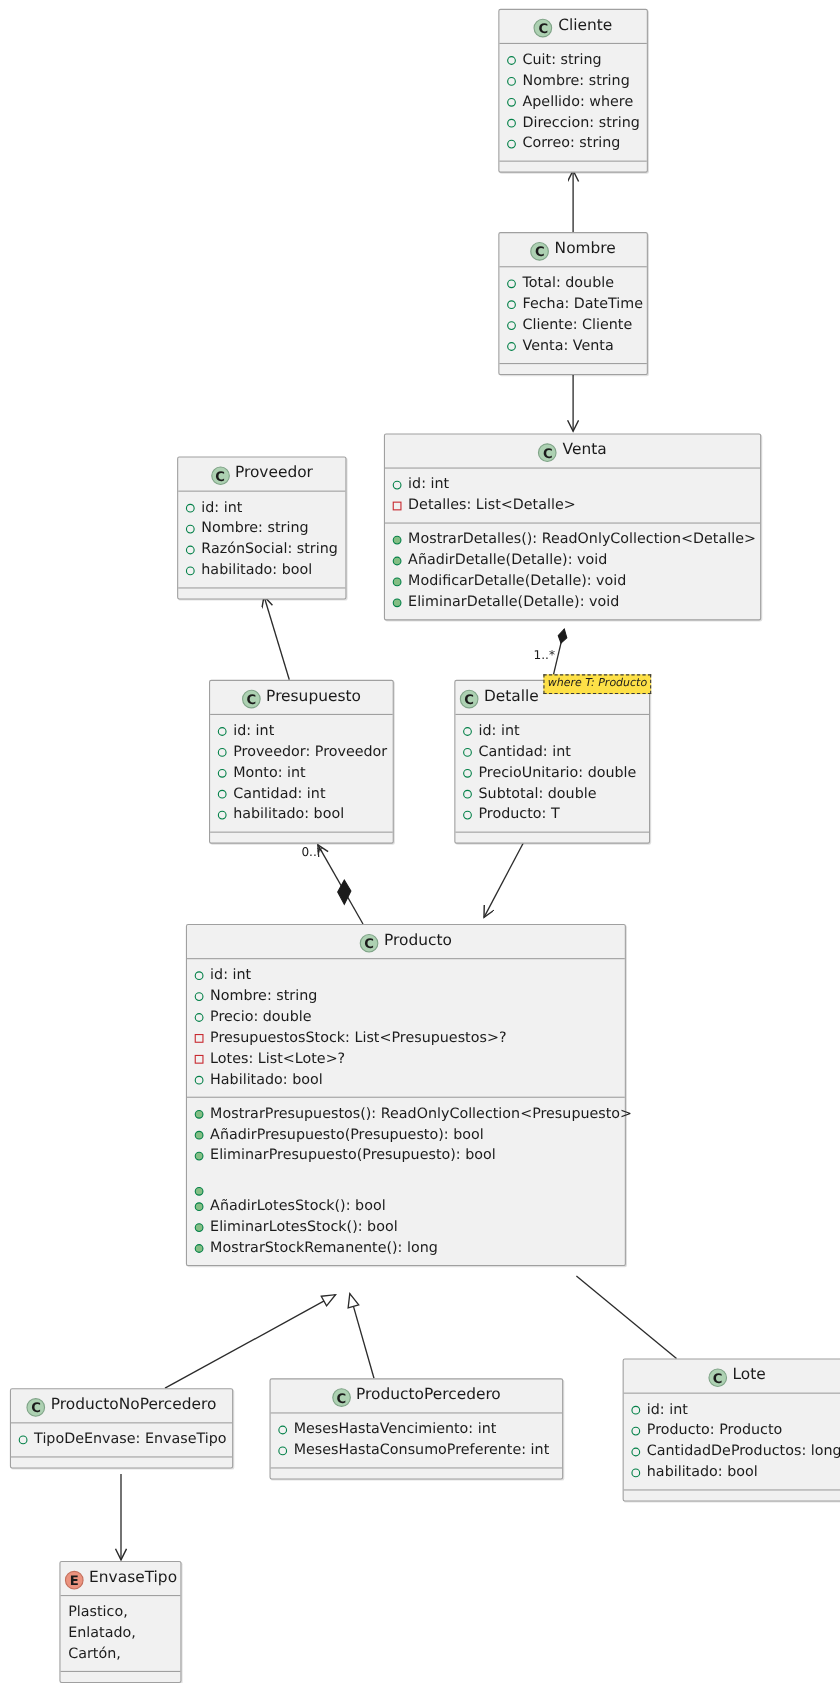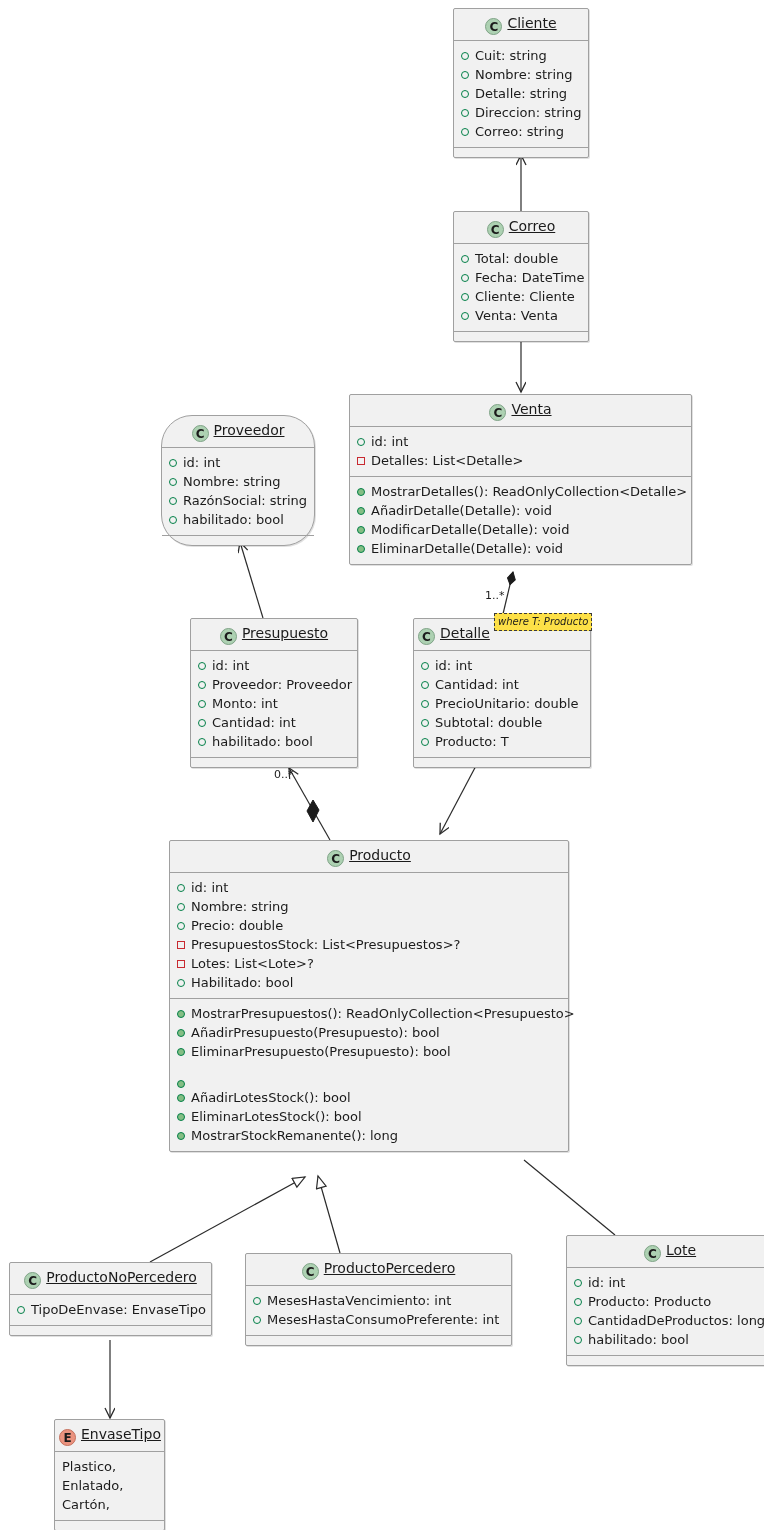--- a/index.html
+++ b/index.html
@@ -37,21 +37,20 @@
   }
   .uml-header {
     box-sizing: border-box;
     padding: 5px 8px 5px 8px;
     text-align: center;
     font-size: 14px;
     color: #1B1B1B;
     white-space: nowrap;
     border-bottom: 1px solid #A0A0A0;
     line-height: 18px;
-    text-decoration: underline;
   }
   .uml-header.left-align { text-align: left; padding-left: 4px; }
   .stereo-icon {
     display: inline-block;
     width: 17px;
     height: 17px;
     border-radius: 50%;
     line-height: 17px;
     text-align: center;
     font-size: 12px;
@@ -187,37 +186,37 @@
       <div class="member">
           <span class="vis pub-field"></span>
           <span>Cuit: string</span>
         </div>
       <div class="member">
           <span class="vis pub-field"></span>
           <span>Nombre: string</span>
         </div>
       <div class="member">
           <span class="vis pub-field"></span>
-          <span>Detalle: string</span>
+          <span>Apellido: where</span>
         </div>
       <div class="member">
           <span class="vis pub-field"></span>
           <span>Direccion: string</span>
         </div>
       <div class="member">
           <span class="vis pub-field"></span>
           <span>Correo: string</span>
         </div>
     </div>
     <div class="uml-compartment footer"></div>
   </div>
 
   <div class="uml-class" style="left:453px; top:211px; width:136px;">
     <div class="uml-header">
-      <span class="stereo-icon cls">C</span><span>Correo</span>
+      <span class="stereo-icon cls">C</span><span>Nombre</span>
     </div>
     <div class="uml-compartment">
       <div class="member">
           <span class="vis pub-field"></span>
           <span>Total: double</span>
         </div>
       <div class="member">
           <span class="vis pub-field"></span>
           <span>Fecha: DateTime</span>
         </div>
@@ -260,21 +259,21 @@
           <span class="vis pub-method"></span>
           <span>ModificarDetalle(Detalle): void</span>
         </div>
       <div class="member">
           <span class="vis pub-method"></span>
           <span>EliminarDetalle(Detalle): void</span>
         </div>
     </div>
   </div>
 
-  <div class="uml-class" style="left:161px; top:415px; width:154px;border-radius:31px;">
+  <div class="uml-class" style="left:161px; top:415px; width:154px;">
     <div class="uml-header">
       <span class="stereo-icon cls">C</span><span>Proveedor</span>
     </div>
     <div class="uml-compartment">
       <div class="member">
           <span class="vis pub-field"></span>
           <span>id: int</span>
         </div>
       <div class="member">
           <span class="vis pub-field"></span>

